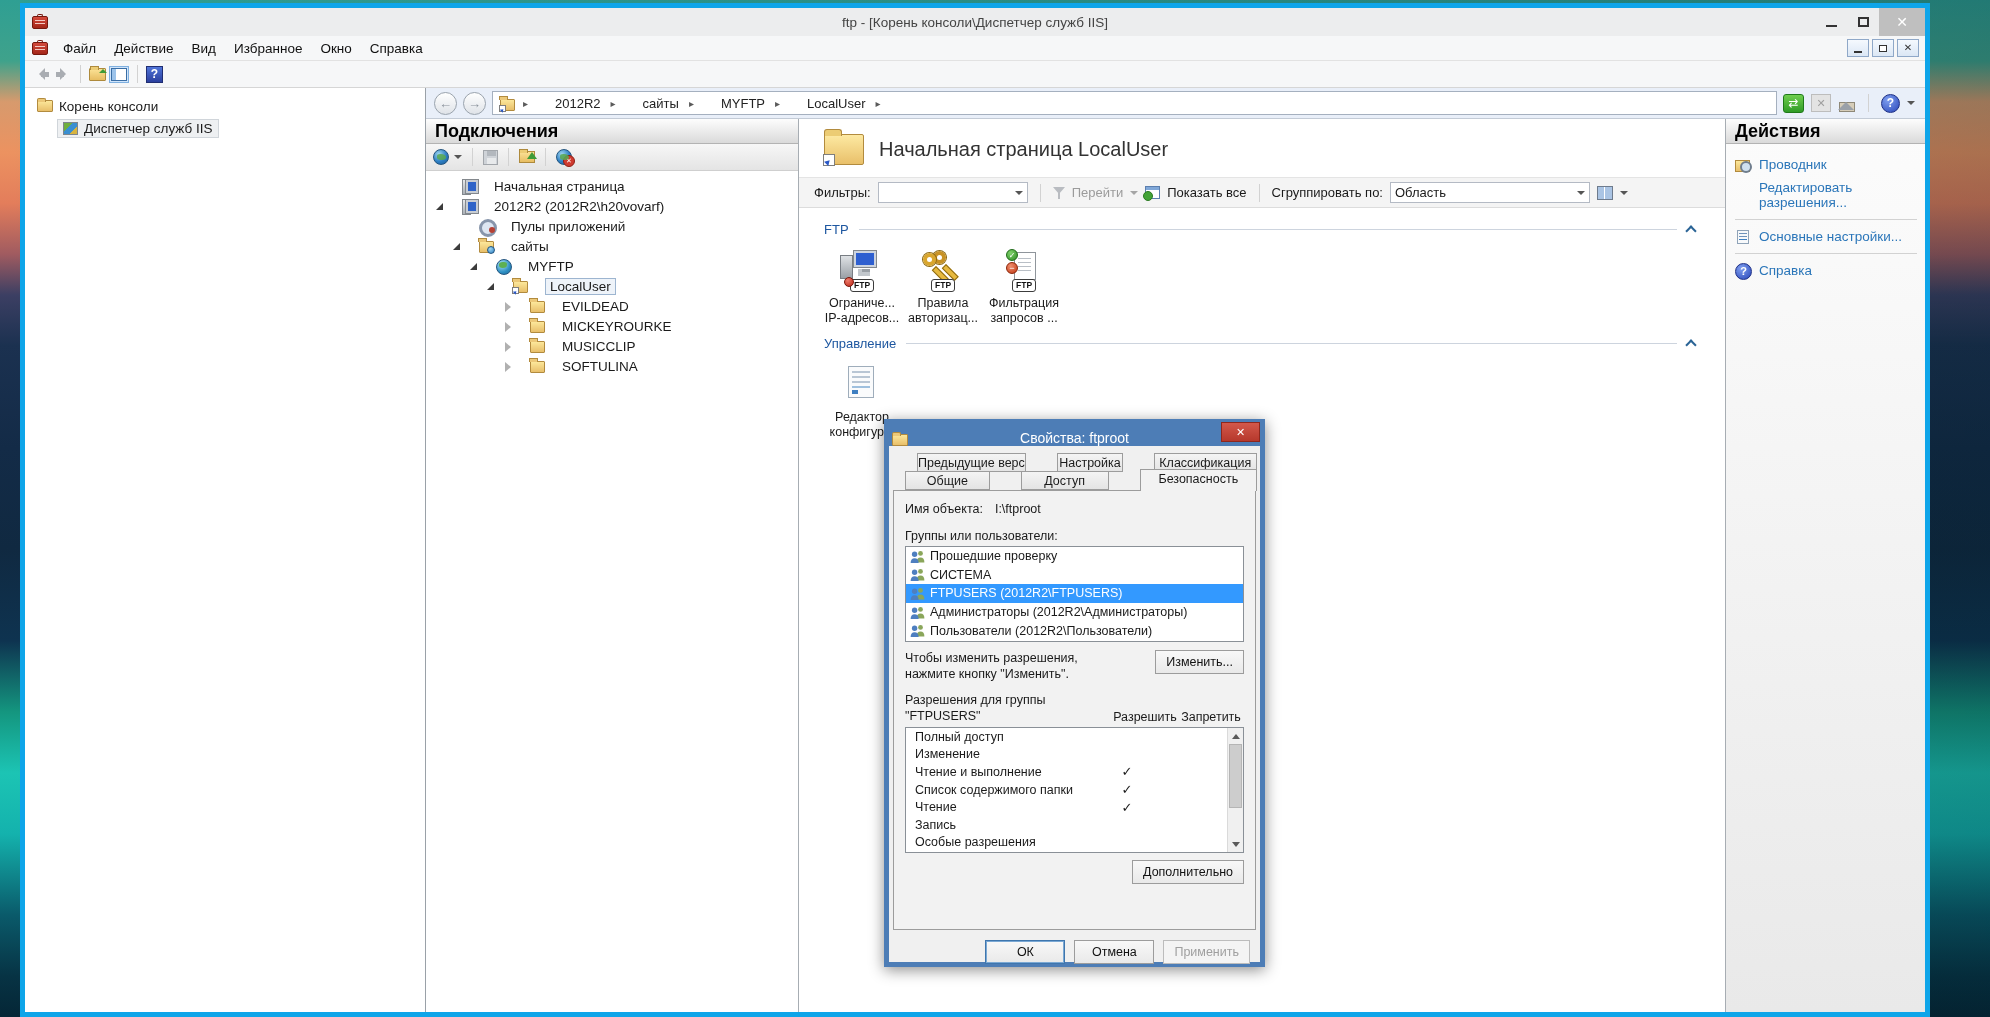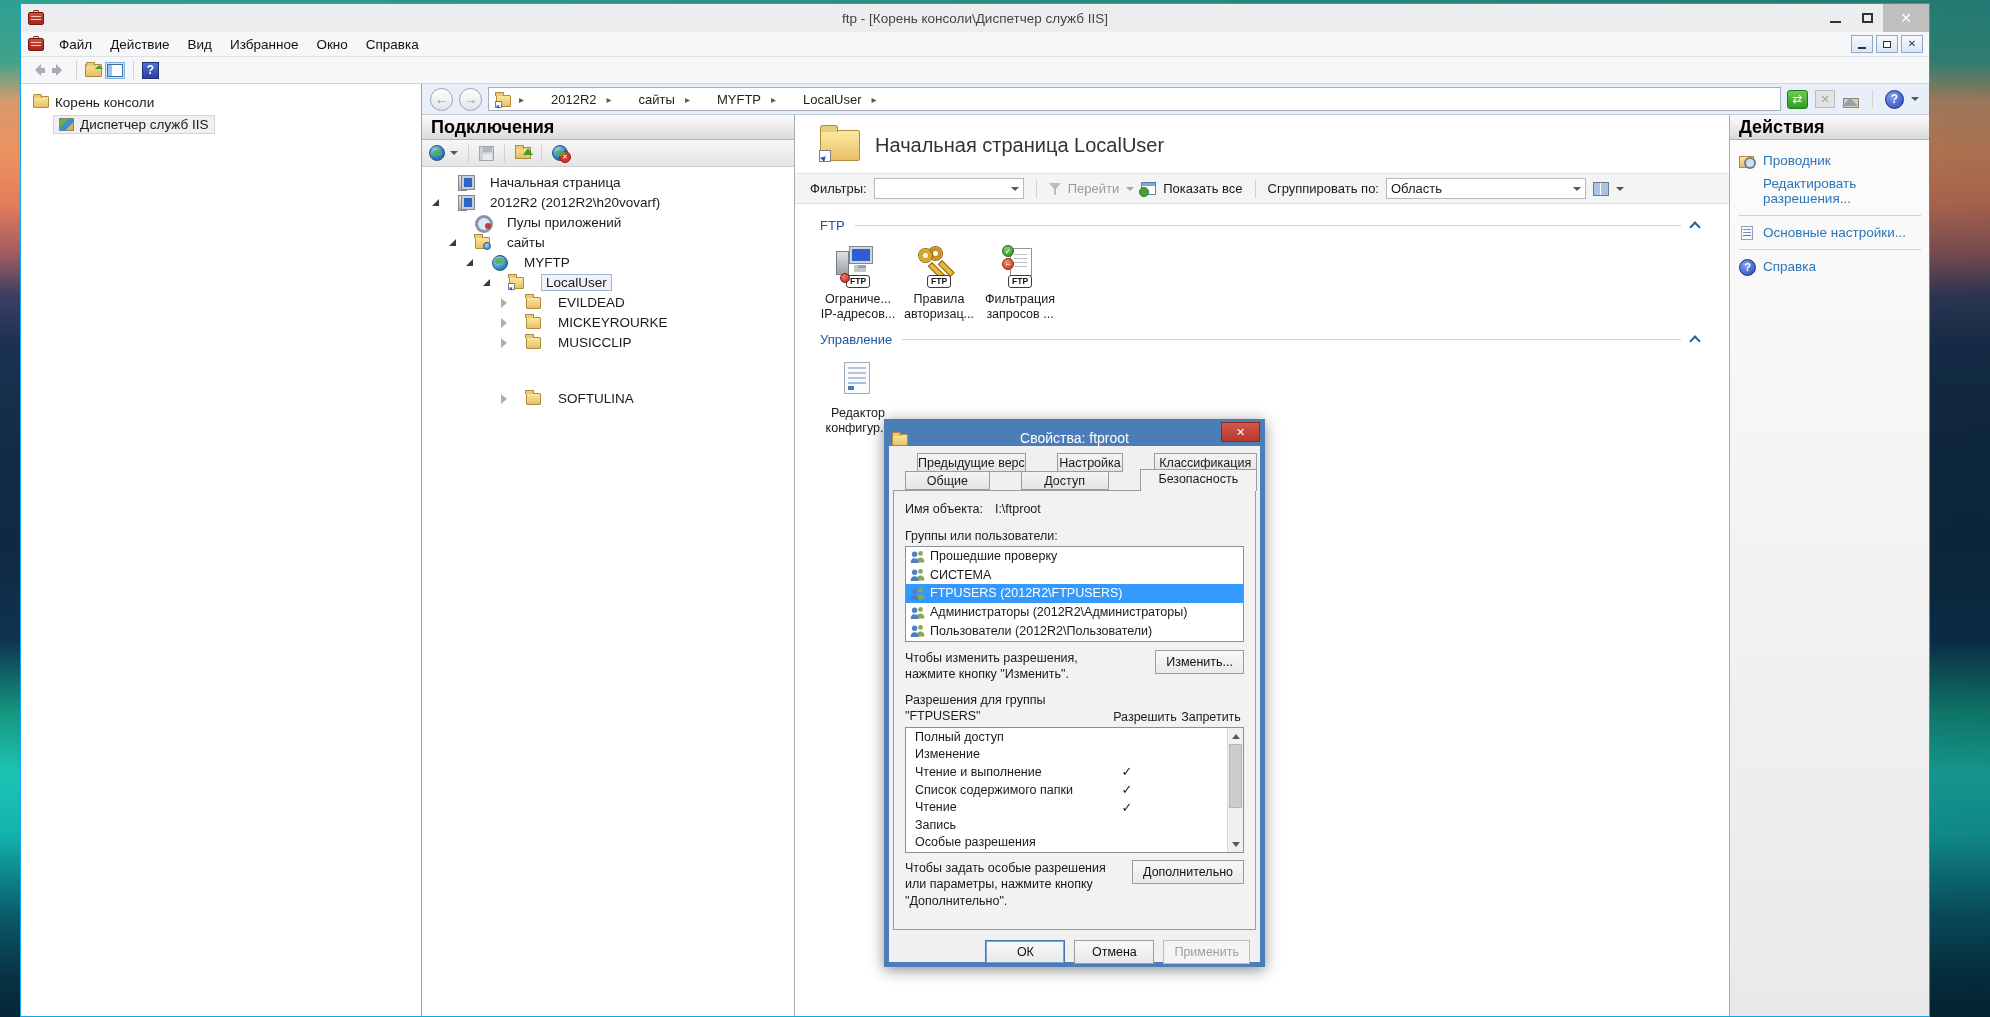--- a/index.html
+++ b/index.html
@@ -11,21 +11,21 @@
     background:
       linear-gradient(90deg, rgba(0,20,30,0) 0%, rgba(0,25,35,.28) 100%),
       linear-gradient(180deg,
         #2f9f93 0%, #3fa28b 6%, #d79a6d 10%, #ec9260 15%, #e37d5b 20%, #a05b60 25%,
         #3c3f63 29%, #1b3150 34%, #132b47 44%, #102941 54%, #0e3350 63%,
         #14967f 70%, #1cc4b4 76%, #14b2ad 82%, #0a5a6a 90%, #073344 96%, #052636 100%);
   }
 
   
   .window { position:absolute; left:20px; top:3px; width:1910px; height:1014px;
-    background:#f0f0f0; border:1px solid #0ea5e9; display:flex; flex-direction:column; }
+    background:#f0f0f0; border:5px solid #0ea5e9; display:flex; flex-direction:column; }
 
   .titlebar { height:28px; background:#ecedee; display:flex; align-items:center; position:relative; flex:none; }
   .mmc-ico { width:16px; height:13px; margin:0 6px 0 7px; background:linear-gradient(#d44a3c,#a32619);
     border:1px solid #76180e; border-radius:2px; position:relative; flex:none; }
   .mmc-ico::before { content:""; position:absolute; left:2px; right:2px; top:3px; height:1px; background:#f3c9c2; box-shadow:0 3px 0 #f3c9c2; }
   .mmc-ico::after { content:""; position:absolute; left:4px; right:4px; top:-3px; height:2px; border:1px solid #76180e; border-bottom:none; border-radius:2px 2px 0 0; }
   .title { position:absolute; left:0; right:0; text-align:center; font-size:13.5px; color:#444; }
   .caption-btns { margin-left:auto; display:flex; height:100%; position:relative; }
   .cap-btn { width:32px; height:100%; display:flex; align-items:center; justify-content:center; cursor:default; }
   .glyph-min { width:11px; height:2px; background:#333; margin-top:8px; }
@@ -415,21 +415,21 @@
               <div class="tree-row" style="padding-left: 76px;">
                 <span class="exp exp-closed"></span>
                 <span class="tico tico-folder"></span>
                 <span>MICKEYROURKE</span>
               </div>
               <div class="tree-row" style="padding-left: 76px;">
                 <span class="exp exp-closed"></span>
                 <span class="tico tico-folder"></span>
                 <span>MUSICCLIP</span>
               </div>
-              <div class="tree-row" style="padding-left: 76px; margin-top: 36px;">
+              <div class="tree-row" style="padding-left: 76px;">
                 <span class="exp exp-closed"></span>
                 <span class="tico tico-folder"></span>
                 <span>SOFTULINA</span>
               </div>
             </div>
         </div>
 
         <div class="content">
           <div class="heading">
             <span class="bigfolder">
@@ -674,21 +674,20 @@
           <span class="ps-up">
               <span class="tri-up"></span>
             </span>
           <span class="ps-thumb"></span>
           <span class="ps-down">
               <span class="tri-down"></span>
             </span>
         </div>
       </div>
       <div class="adv-row">
-        <span class="adv-hint">Чтобы задать особые разрешения или параметры, нажмите кнопку "Дополнительно".</span>
         <button class="btn right">Дополнительно</button>
       </div>
     </div>
     <div class="dlg-buttons">
       <button class="btn ok">ОК</button>
       <button class="btn">Отмена</button>
       <button class="btn disabled">Применить</button>
     </div>
   </div>
 </div>

